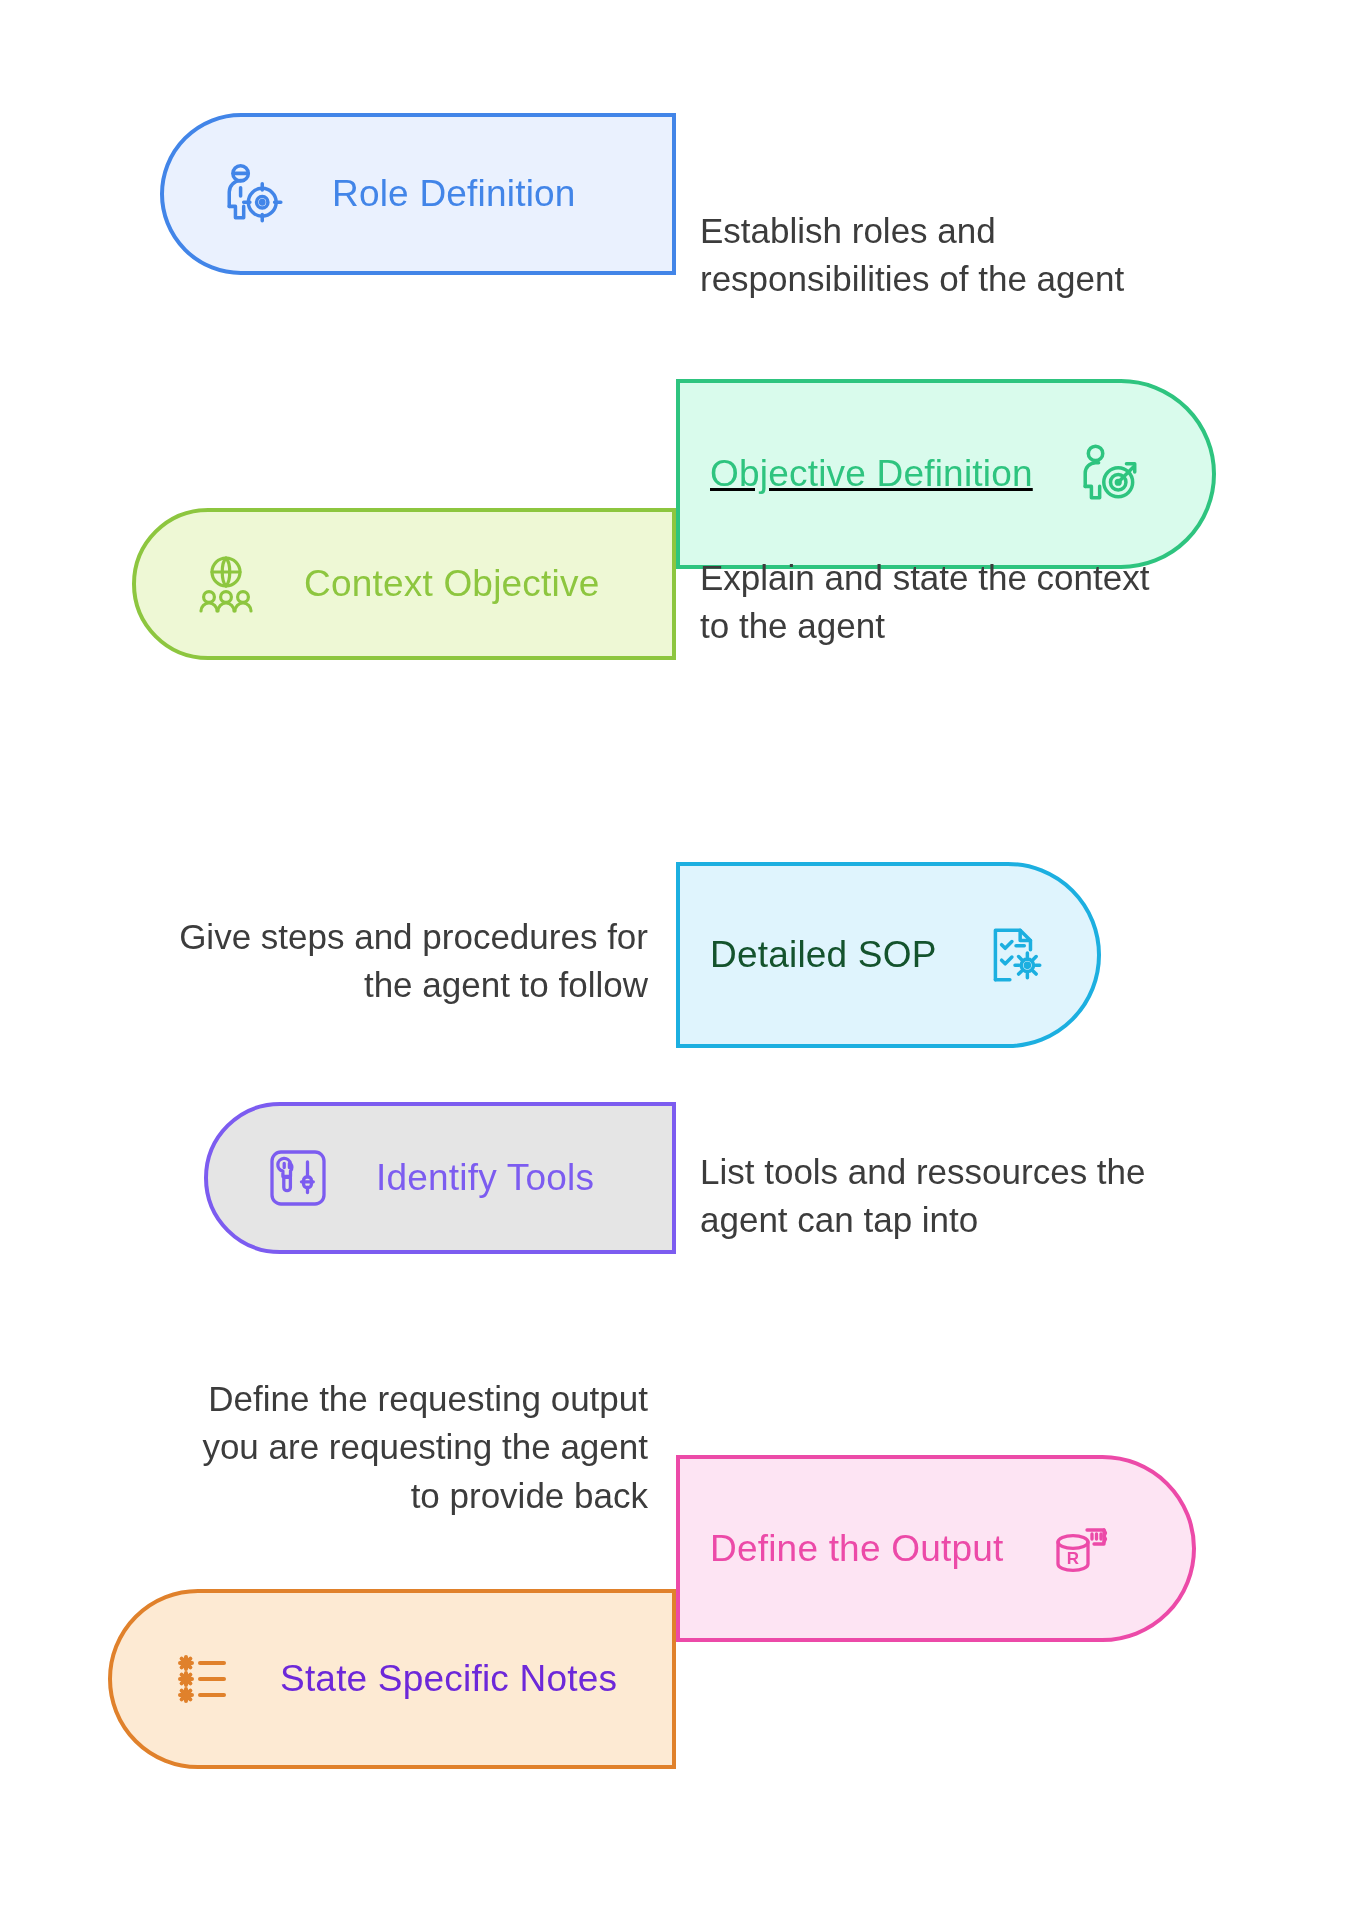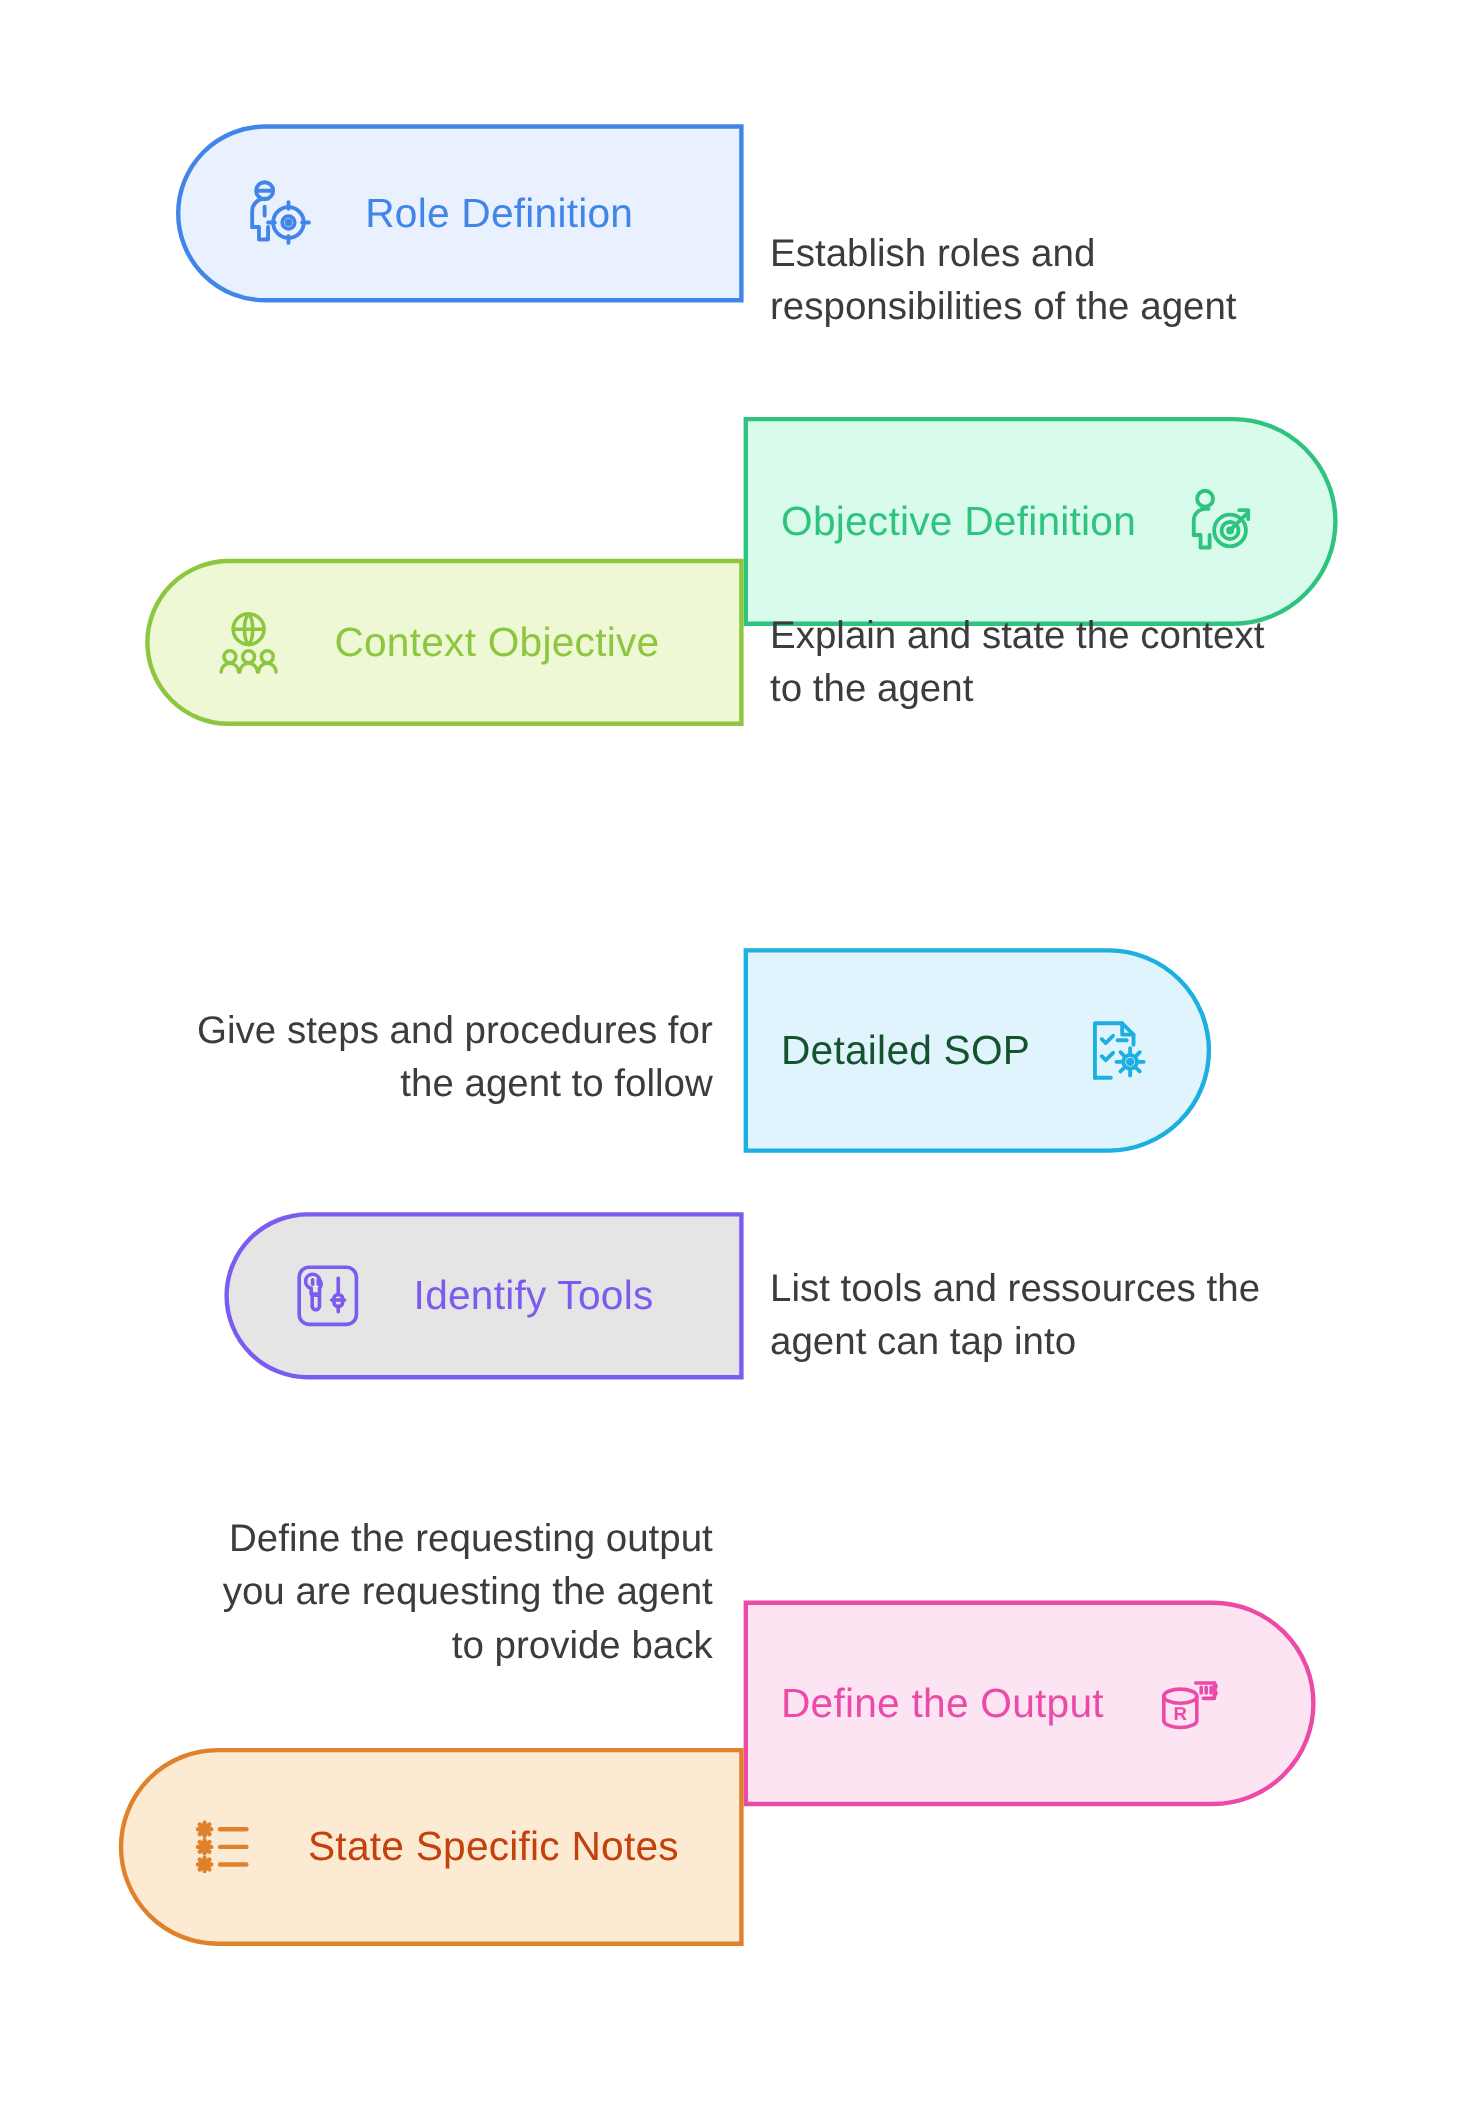--- a/index.html
+++ b/index.html
@@ -114,21 +114,21 @@
         <span class="pill-title" style="color:#4285e8;">Role Definition</span>
       </div>
     </div>
     <div class="gutter-right"></div>
   </div>
   <div class="desc to-right" style="top:207px;">Establish roles and responsibilities of the agent</div>
 
   <div class="row" style="top:379px; height:190px;">
     <div class="gutter-left"></div>
     <div class="gutter-right">
-      <div class="pill right" style="width:540px; border-color:#2ec47f; background:#d9fbec;">
+      <div class="pill right" style="width:540px; border-color:#2ec47f; background:#d9fbec;text-decoration:underline;">
         <span class="pill-title" style="color:#2ec47f;">Objective Definition</span>
         <span class="icon-box">
           <svg width="66" height="66" viewBox="0 0 64 64" fill="none" stroke="#2ec47f" stroke-width="3.4" stroke-linecap="round" stroke-linejoin="round">
             <circle cx="17" cy="12" r="7"></circle>
             <path d="M7 44V31a10 10 0 0 1 10-10h3"></path>
             <path d="M7 44h6v11h8V44"></path>
             <circle cx="39" cy="40" r="14"></circle>
             <circle cx="39" cy="40" r="7.5"></circle>
             <circle cx="39" cy="40" r="1.8" fill="#2ec47f"></circle>
             <path d="M39 40 54 25"></path>
@@ -238,19 +238,19 @@
             <g>
               <path d="M10 32h12M16 26v12M11.6 27.6l8.8 8.8M20.4 27.6l-8.8 8.8"></path>
               <path d="M30 32h24"></path>
             </g>
             <g>
               <path d="M10 48h12M16 42v12M11.6 43.6l8.8 8.8M20.4 43.6l-8.8 8.8"></path>
               <path d="M30 48h24"></path>
             </g>
           </svg>
         </span>
-        <span class="pill-title" style="color:#c2410c;">State Specific Notes</span>
+        <span class="pill-title" style="color:#6d28d9;">State Specific Notes</span>
       </div>
     </div>
     <div class="gutter-right"></div>
   </div>
 
 </div>
 
 </body></html>

